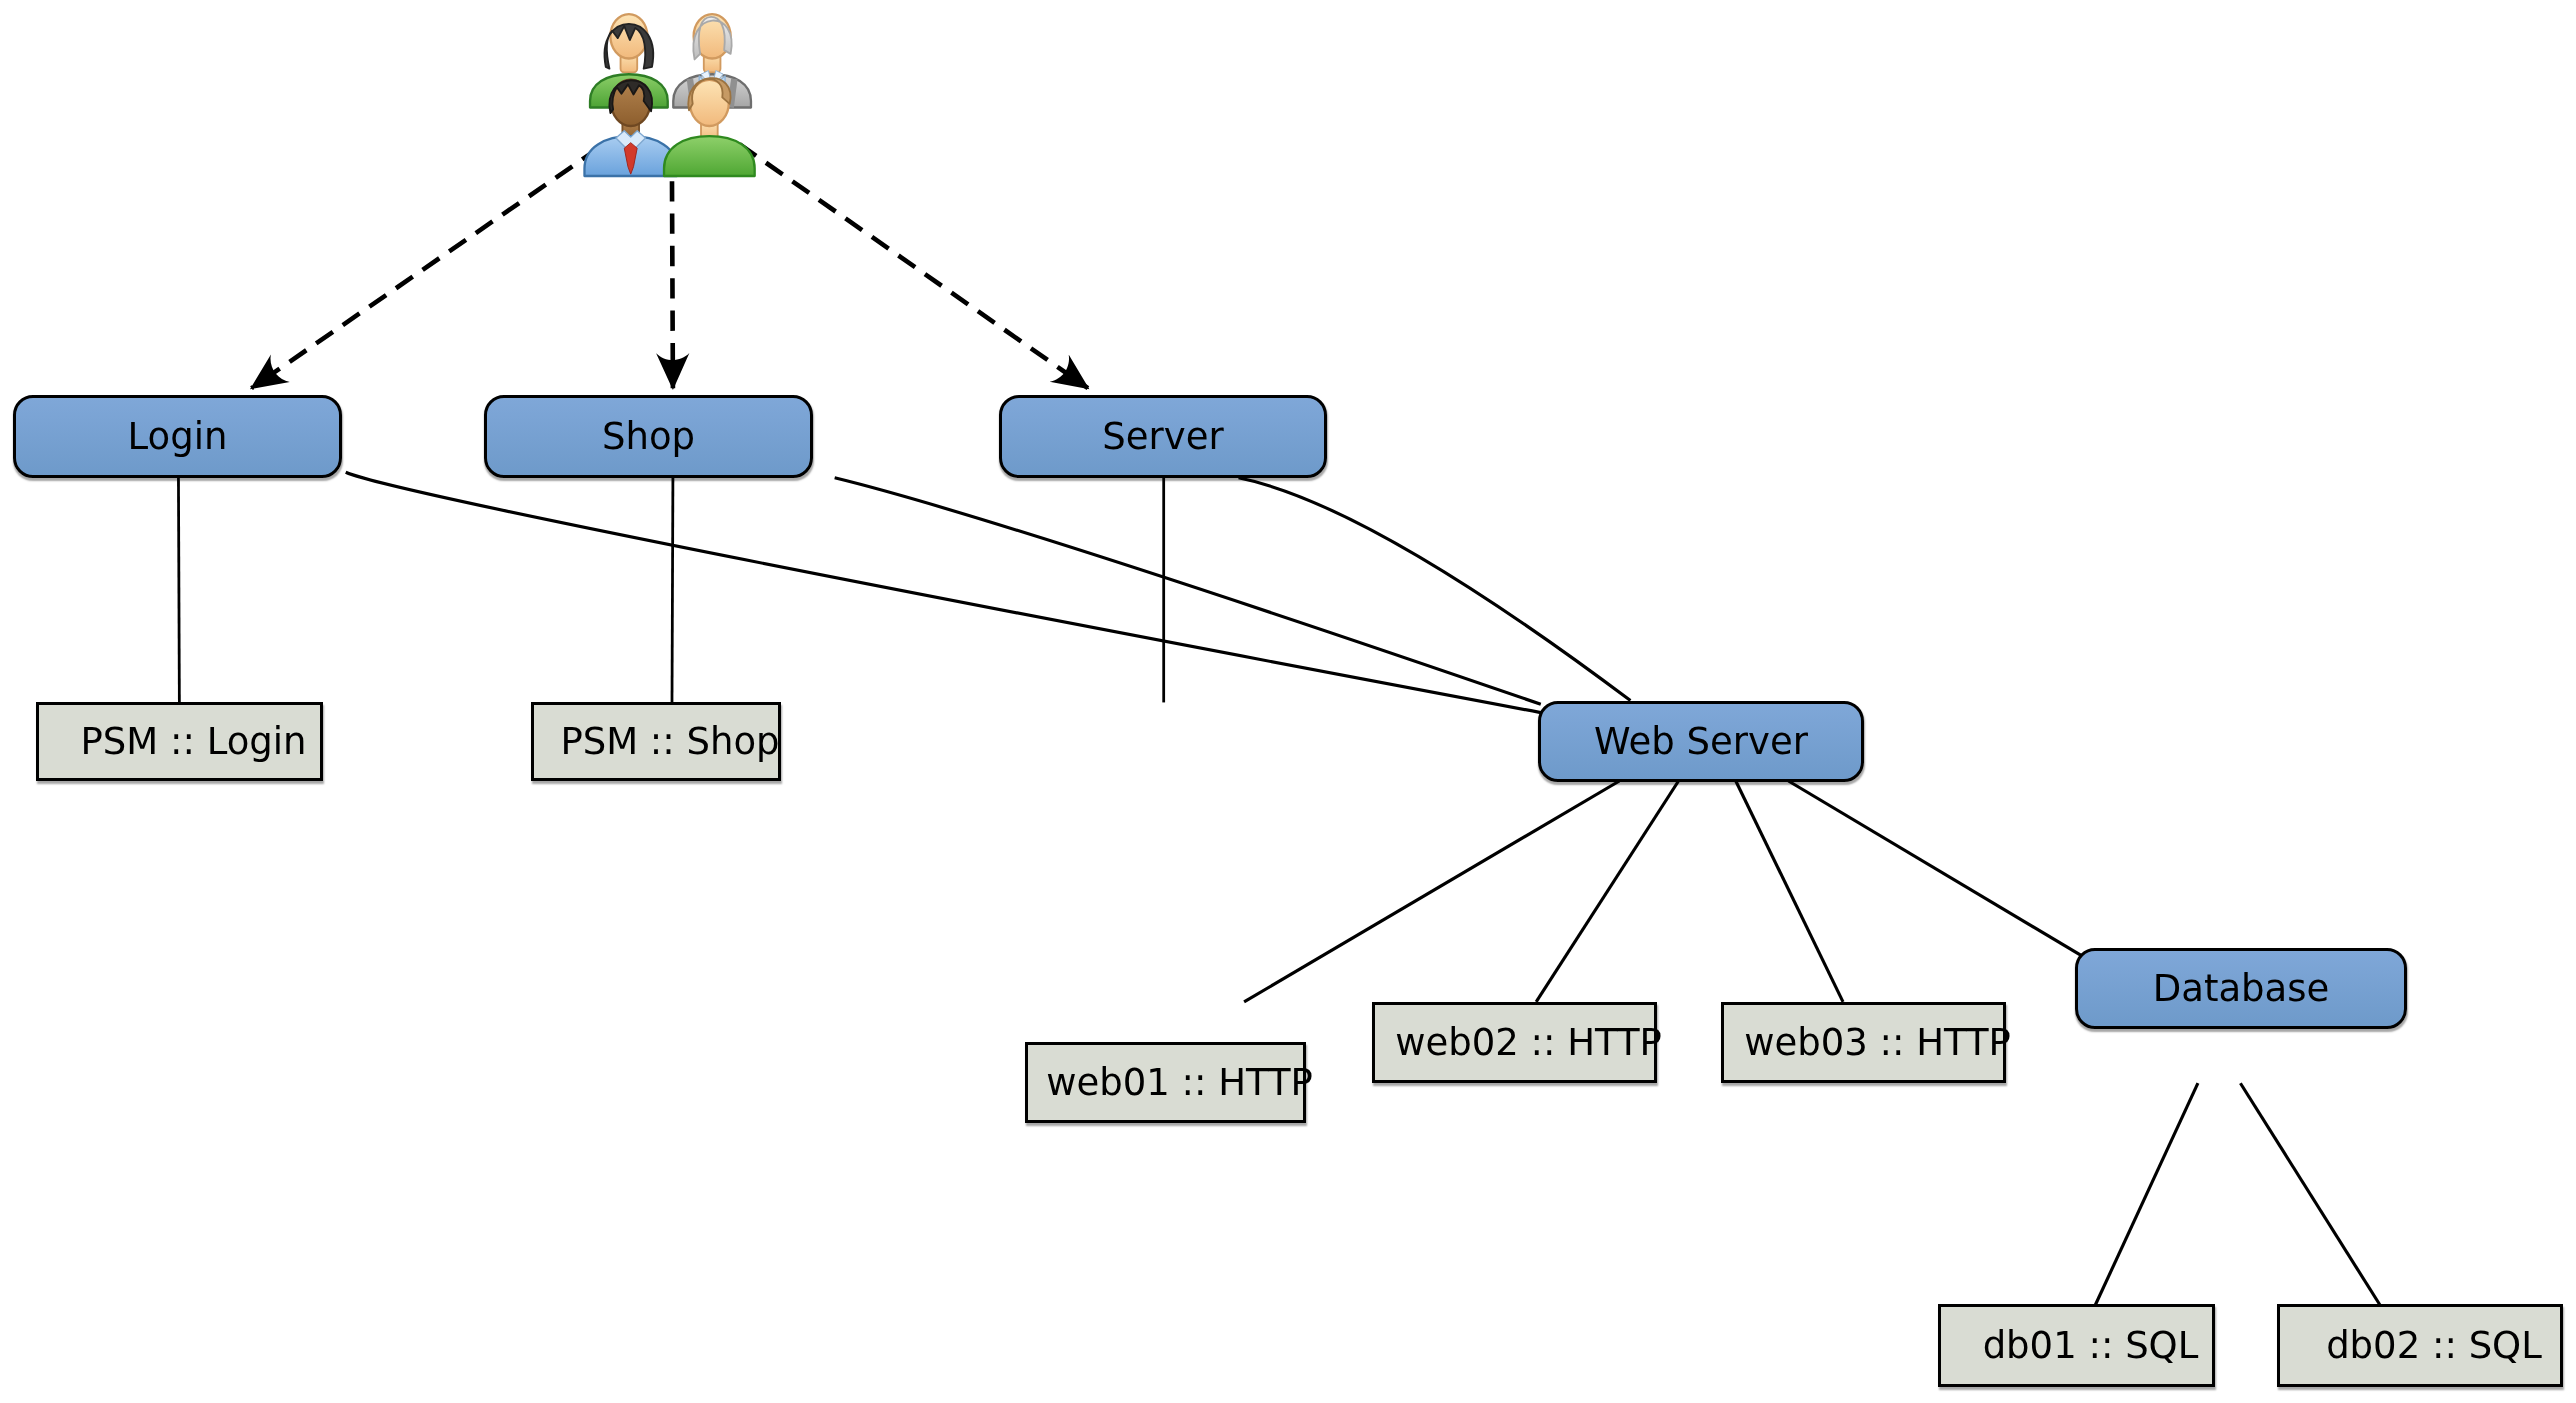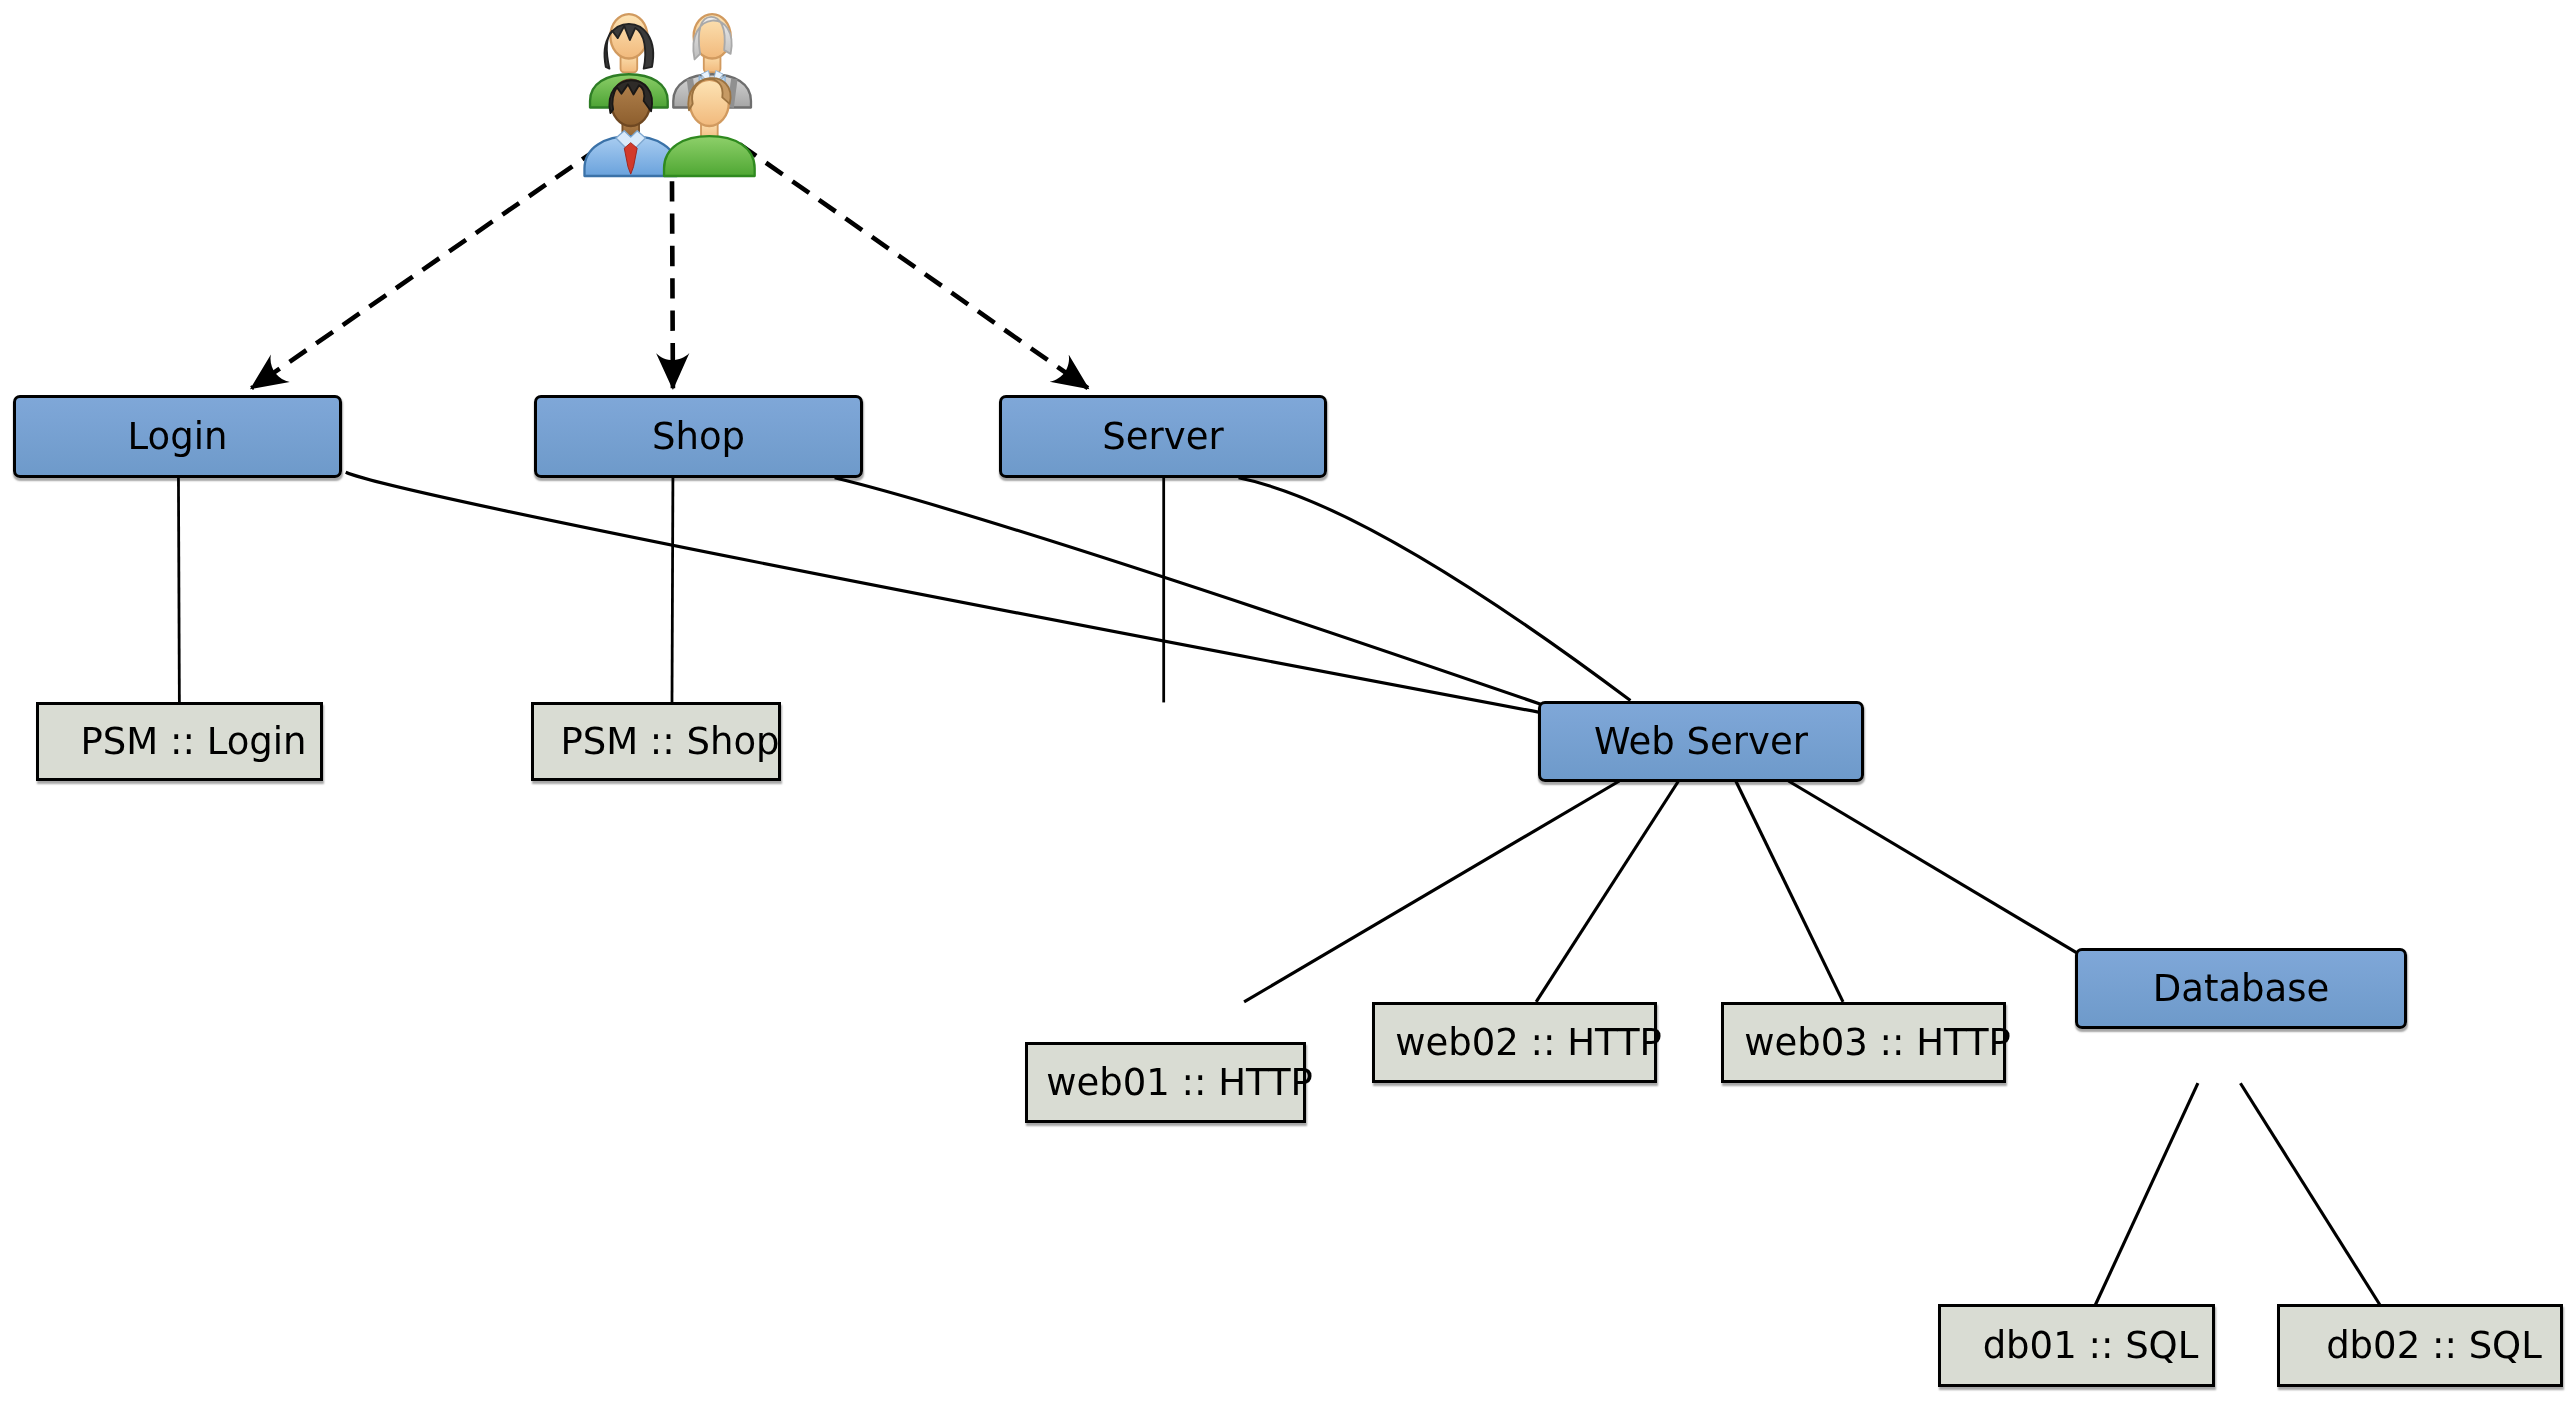--- a/index.html
+++ b/index.html
@@ -9,21 +9,21 @@
   }
   .edges{position:absolute;left:0;top:0;width:2576px;height:1403px;}
   .users-icon{position:absolute;left:578px;top:7.4px;width:185px;height:177px;}
   .node{
     position:absolute;display:flex;align-items:center;justify-content:center;
     box-sizing:border-box;border:3.7px solid #000;color:#000;font-size:37px;
     white-space:nowrap;
   }
   .node-blue{
     background:linear-gradient(180deg,#7fa7d8 0%,#6e9aca 100%);
-    border-radius:7px;
+    border-radius:20px;
     box-shadow:0.9px 2.8px 1.8px rgba(0,0,0,0.35);
   }
   .node-gray{
     background:#d9dcd3;
     box-shadow:0.9px 2.8px 1.8px rgba(0,0,0,0.35);
     padding-left:28px;
   }
 </style>
 </head>
 <body>
@@ -124,21 +124,21 @@
       <path d="M93,182 L93,174 C93,151 114,139 142,139 C170,139 191,151 191,174 L191,182 Z" fill="url(#gGreen2)" stroke="#2f8a1f" stroke-width="2.5"></path>
       <ellipse cx="142" cy="103" rx="21" ry="25" fill="url(#gSkinL)" stroke="#d19a5f" stroke-width="2.5"></ellipse>
       <path d="M120,111 C112,68 173,64 164,104 L156,97 C158,83 150,77 141,77 C129,78 121,90 124,104 Z" fill="#c69a64" stroke="#9c7340" stroke-width="2"></path>
     </g>
   </svg>
 
   <div class="node node-blue" style="left:13px;top:395px;width:329px;height:83px">
     <span>Login</span>
   </div>
 
-  <div class="node node-blue" style="left:534px;top:395px;width:329px;height:83px">
+  <div class="node node-blue" style="left:484px;top:395px;width:329px;height:83px">
     <span>Shop</span>
   </div>
 
   <div class="node node-blue" style="left:999px;top:395px;width:328px;height:83px">
     <span>Server</span>
   </div>
 
   <div class="node node-gray" style="left:36px;top:702px;width:287px;height:79px">
     <span>PSM :: Login</span>
   </div>

